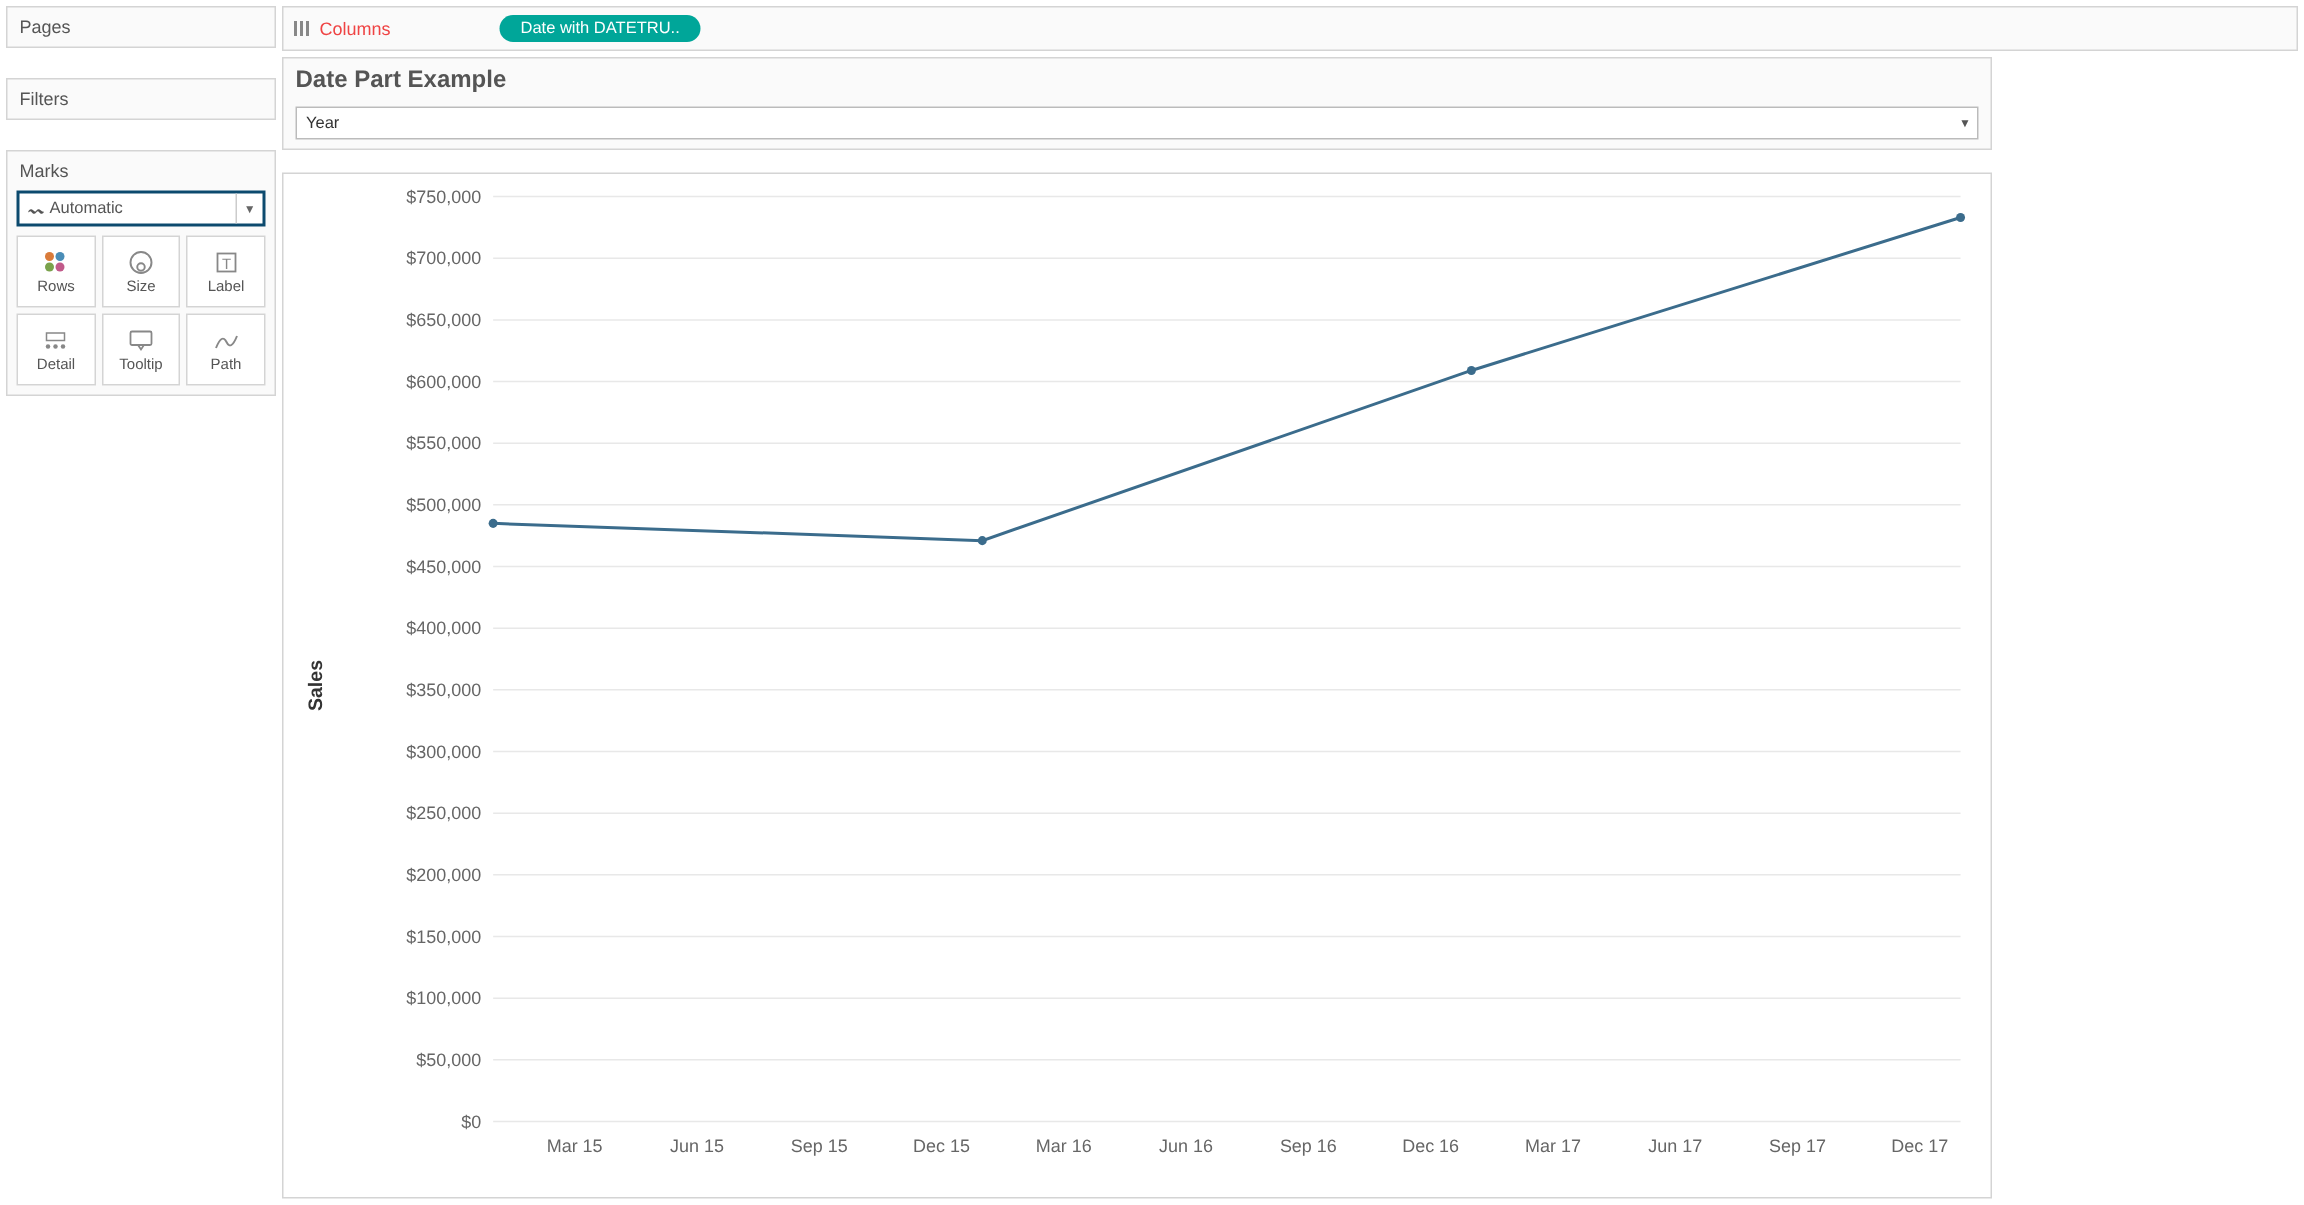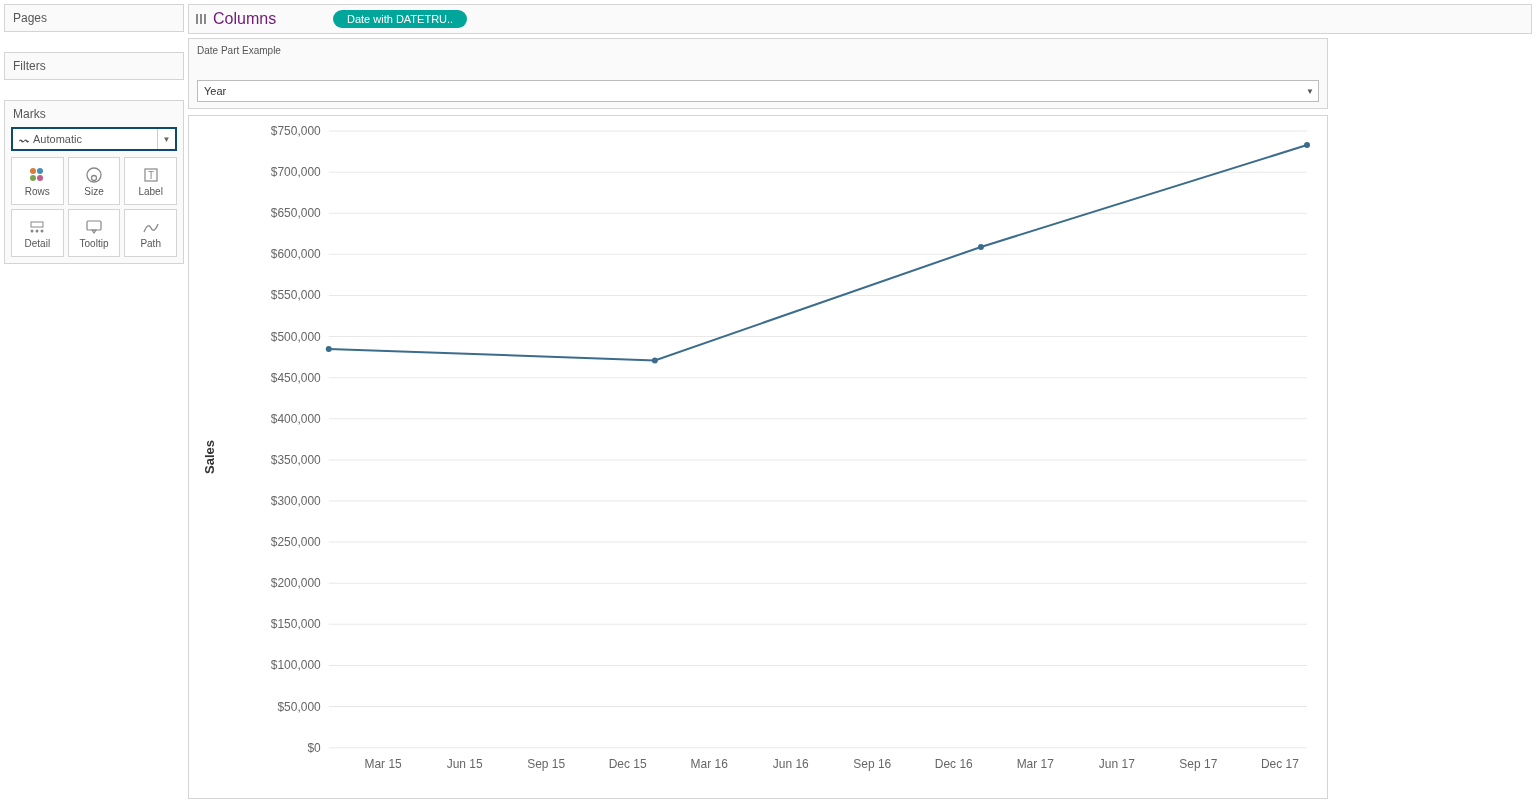--- a/index.html
+++ b/index.html
@@ -61,40 +61,40 @@
   .shelves-top {
     display: flex; flex-direction: column; gap: 0px;
     grid-column: 2 / 4;
   }
   .shelf-row {
     display:flex; align-items:center; height:30px;
     border: 1px solid #d4d4d4; background:#fafafa;
     padding: 0 6px; gap: 8px;
   }
   .shelf-row + .shelf-row { border-top: none; }
-  .shelf-label { display:flex; align-items:center; gap:6px; width: 130px; font-size:16px; color:#701a75;}
+  .shelf-label { display:flex; align-items:center; gap:6px; width: 130px; font-size:12px; color:#ef4444;}
   .pill {
     background:#00a699; color:#fff; border-radius: 12px;
     padding: 3px 14px; font-size:11px; font-weight:500;
   }
   .chart-area {
     border:1px solid #d4d4d4; background:#fff;
     grid-column: 2; position:relative;
     display:flex; flex-direction:column;
   }
   .chart-inner { flex:1; position:relative; }
   svg.chart { width:100%; height:100%; }
   .y-label {
     position:absolute; left:4px; top:50%; transform: translateY(-50%) rotate(-90deg);
     transform-origin: center;
     font-weight:600; font-size:13px; color:#333;
   }
   .param-col { display:flex; flex-direction:column; gap:4px; }
   .param-box { border:1px solid #d4d4d4; background:#fafafa; padding:6px 8px; }
-  .param-title { font-size:10px; color:#555; margin-bottom:24px; }
+  .param-title { font-size:16px; color:#555; margin-bottom:8px;font-weight:bold; }
   .param-select {
     width:100%; height:22px; border:1px solid #bbb; background:#fff;
     display:flex; align-items:center; padding:0 6px; font-size:11px; color:#333;
     position:relative;
   }
   .param-select-caret {
     position:absolute; right:4px; top:50%; transform:translateY(-50%);
     font-size:8px; color:#555;
   }
   .tick-text { font-size:12px; fill:#666; }

